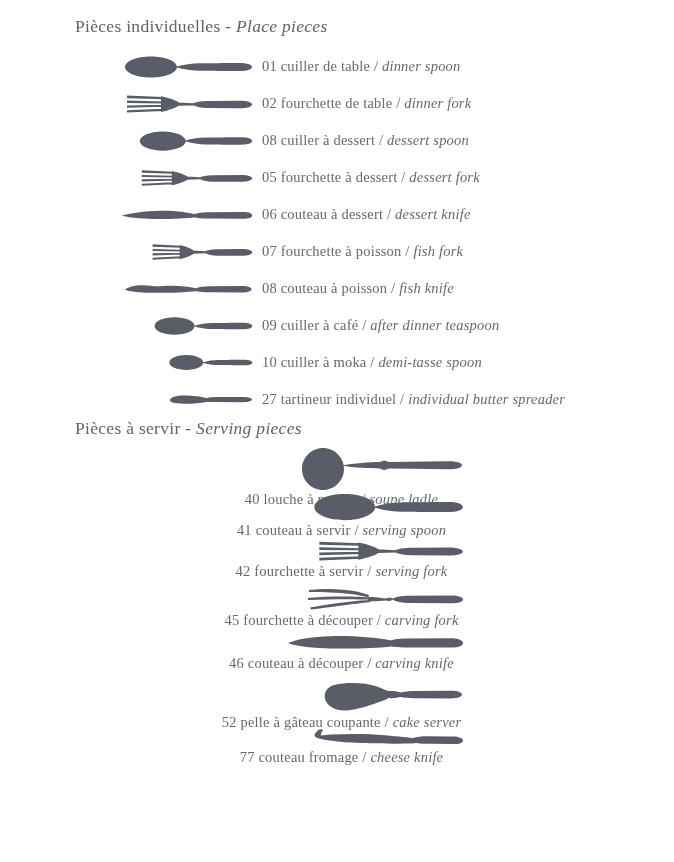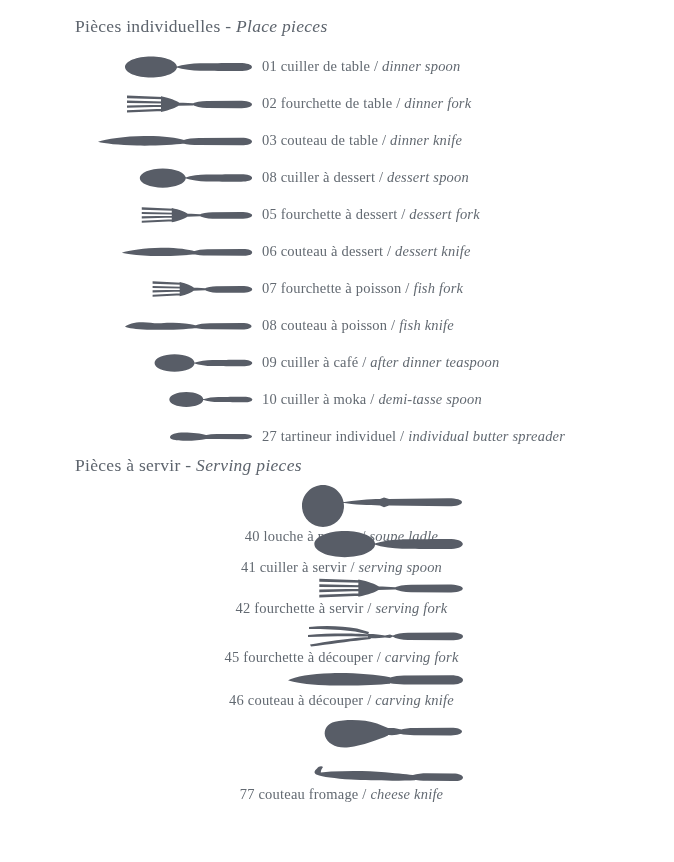--- a/index.html
+++ b/index.html
@@ -126,33 +126,20 @@
           </svg>
       </div>
       <div class="label">
         <span>02</span>
         <span>fourchette de table</span>
         <span>/</span>
         <span class="en">dinner fork</span>
       </div>
     </div>
 
-    <div class="row">
-      <div class="icon-cell">
-        <svg class="cutlery" width="156" height="16" viewBox="0 0 156 16" preserveAspectRatio="none">
-            <use href="#sym-knife"></use>
-          </svg>
-      </div>
-      <div class="label">
-        <span>03</span>
-        <span>couteau de table</span>
-        <span>/</span>
-        <span class="en">dinner knife</span>
-      </div>
-    </div>
 
     <div class="row">
       <div class="icon-cell">
         <svg class="cutlery" width="115" height="22" viewBox="0 0 130 24" preserveAspectRatio="none">
             <use href="#sym-spoon"></use>
           </svg>
       </div>
       <div class="label">
         <span>08</span>
         <span>cuiller à dessert</span>
@@ -284,21 +271,21 @@
     </div>
 
     <div class="row">
       <div class="icon-cell">
         <svg class="cutlery" width="152" height="30" viewBox="0 0 130 24" preserveAspectRatio="none">
             <use href="#sym-spoon"></use>
           </svg>
       </div>
       <div class="label">
         <span>41</span>
-        <span>cuiller à servir</span>
+        <span>couteau à servir</span>
         <span>/</span>
         <span class="en">serving spoon</span>
       </div>
     </div>
 
     <div class="row">
       <div class="icon-cell">
         <svg class="cutlery" width="147" height="24" viewBox="0 0 128 22" preserveAspectRatio="none">
             <use href="#sym-fork4"></use>
           </svg>
@@ -338,20 +325,26 @@
         <span class="en">carving knife</span>
       </div>
     </div>
 
     <div class="row">
       <div class="icon-cell">
         <svg class="cutlery" width="142" height="34" viewBox="0 0 142 34" preserveAspectRatio="none">
             <use href="#sym-cakeserver"></use>
           </svg>
       </div>
+      <div class="label">
+        <span>52</span>
+        <span>pelle à gâteau coupante</span>
+        <span>/</span>
+        <span class="en">cake server</span>
+      </div>
     </div>
 
     <div class="row">
       <div class="icon-cell">
         <svg class="cutlery" width="157" height="22" viewBox="0 0 157 22" preserveAspectRatio="none">
             <use href="#sym-cheeseknife"></use>
           </svg>
       </div>
       <div class="label">
         <span>77</span>

